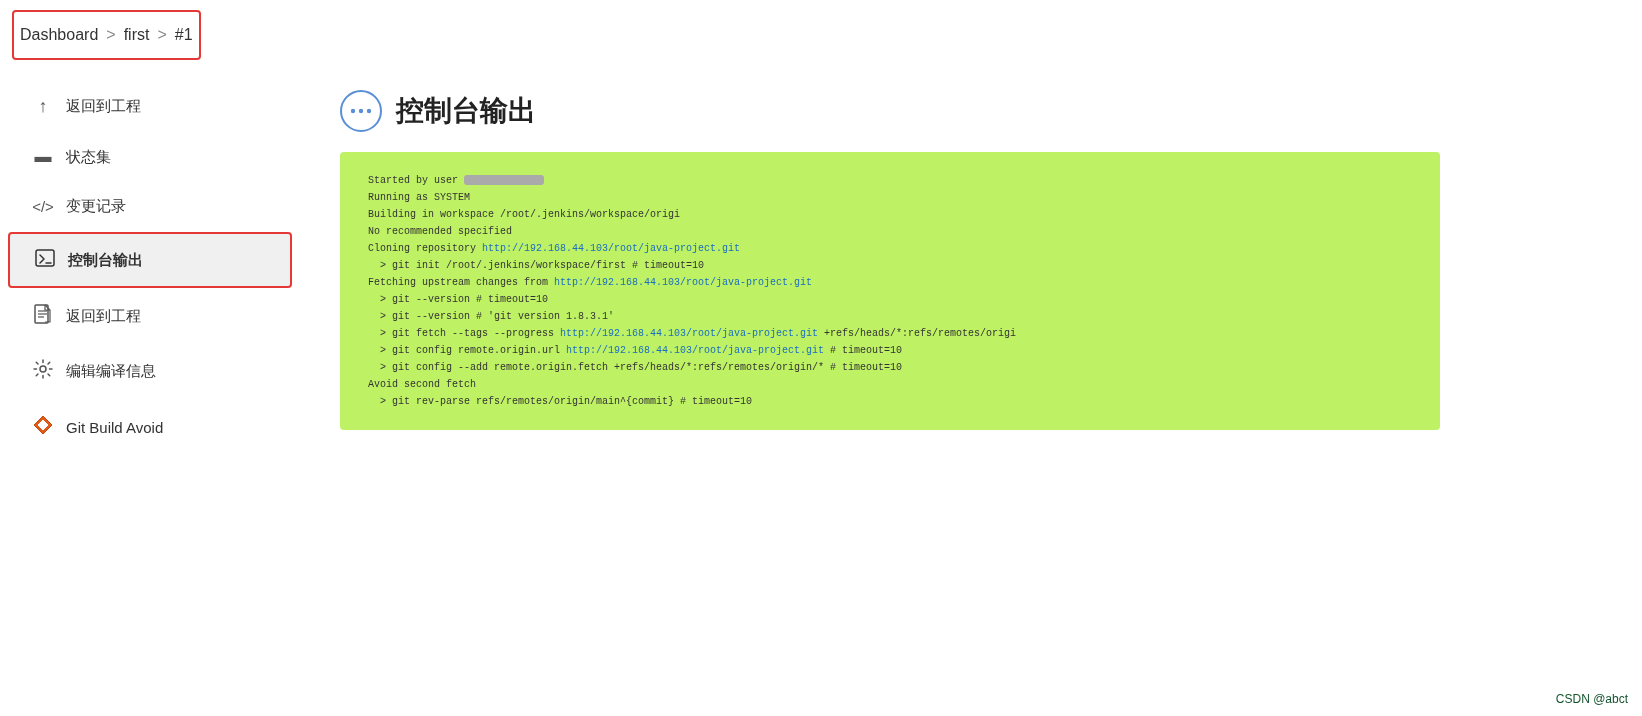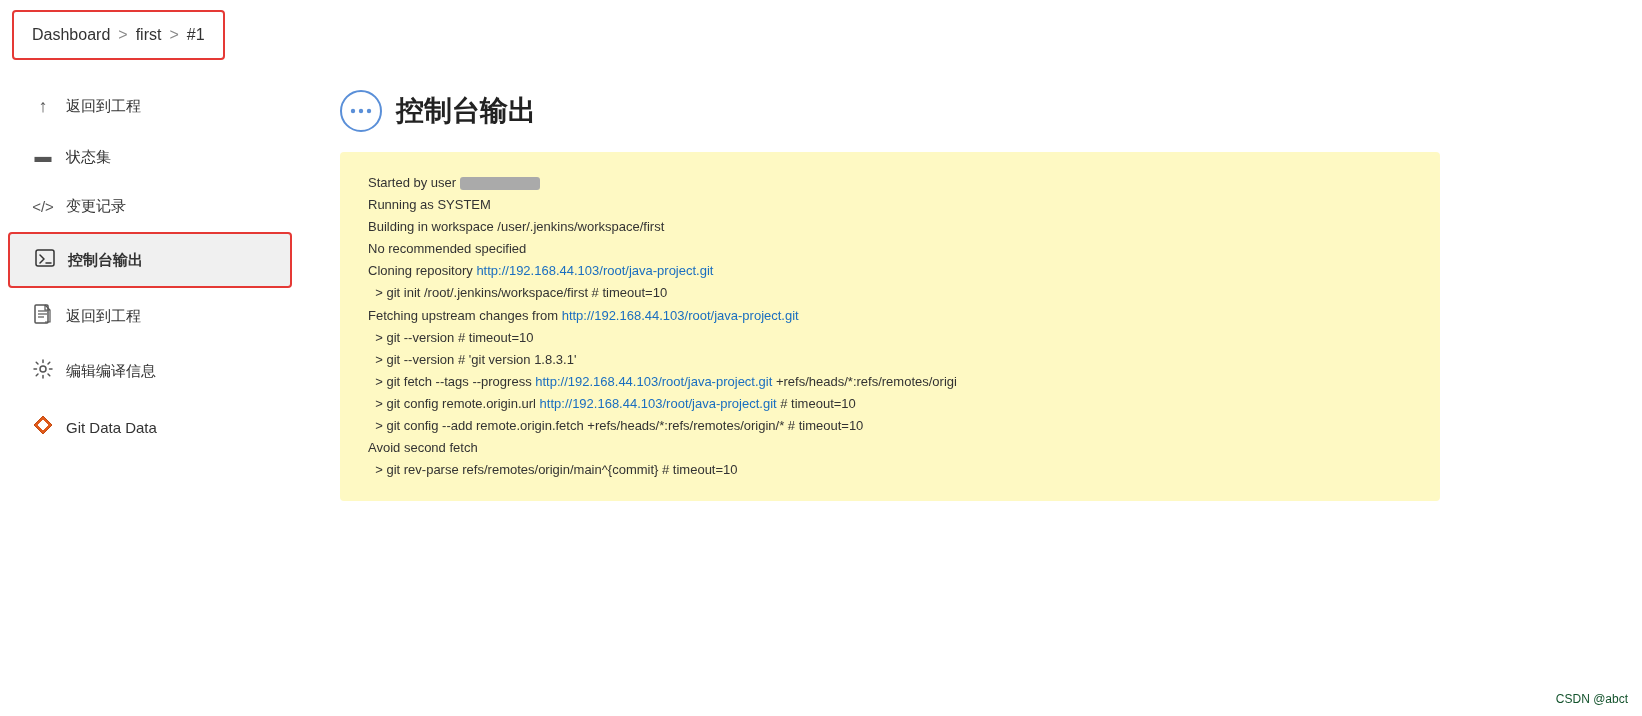--- a/index.html
+++ b/index.html
@@ -7,21 +7,21 @@
       font-family: -apple-system, BlinkMacSystemFont, 'Segoe UI', sans-serif;
       background: #fff;
       color: #333;
       font-size: 15px;
     }
 
     
     .breadcrumb-bar {
       display: flex;
       align-items: center;
-      padding: 14px 18px;
+      padding: 14px 6px;
       border: 2.5px solid #e53935;
       border-radius: 4px;
       margin: 10px 12px 10px 12px;
       width: fit-content;
       gap: 8px;
     }
     .breadcrumb-item {
       font-size: 16px;
       color: #333;
       font-weight: 500;
@@ -100,25 +100,25 @@
       flex-shrink: 0;
     }
     .page-title-text {
       font-size: 28px;
       font-weight: 600;
       color: #222;
     }
 
     
     .console-output {
-      background: #fef9c3;
+      background: #bef264;
       border-radius: 4px;
       padding: 20px 28px;
-      font-family: Liberation Sans, sans-serif;
-      font-size: 13px;
+      font-family: Liberation Mono, monospace;
+      font-size: 10px;
       line-height: 1.7;
       color: #333;
       overflow-x: auto;
       max-width: 1100px;
     }
     .console-line {
       white-space: pre;
       display: block;
     }
     .console-link {
@@ -210,42 +210,42 @@
       <span>编辑编译信息</span>
     </div>
 
     <div class="sidebar-item">
       <span class="sidebar-icon diamond">
         <svg width="22" height="22" viewBox="0 0 22 22" fill="none" xmlns="http://www.w3.org/2000/svg">
           <polygon points="11,2 20,11 11,20 2,11" fill="#e05a1a" stroke="#c44a10" stroke-width="1"></polygon>
           <polygon points="11,5 17,11 11,17 5,11" fill="#fff" stroke="#e05a1a" stroke-width="1"></polygon>
         </svg>
       </span>
-      <span>Git Data Data</span>
+      <span>Git Build Avoid</span>
     </div>
 
   </div>
 
   <div class="main-content">
 
     <div class="page-title-row">
       <div class="title-icon">
         <svg width="22" height="14" viewBox="0 0 22 14" fill="none" xmlns="http://www.w3.org/2000/svg">
           <circle cx="3" cy="7" r="2.2" fill="#5a8fd8"></circle>
           <circle cx="11" cy="7" r="2.2" fill="#5a8fd8"></circle>
           <circle cx="19" cy="7" r="2.2" fill="#5a8fd8"></circle>
         </svg>
       </div>
       <span class="page-title-text">控制台输出</span>
     </div>
 
     <div class="console-output">
       <span class="console-line">Started by user <span class="blurred-text">&nbsp;&nbsp;&nbsp;&nbsp;&nbsp;&nbsp;&nbsp;&nbsp;&nbsp;&nbsp;</span></span>
       <span class="console-line">Running as SYSTEM</span>
-      <span class="console-line">Building in workspace /user/.jenkins/workspace/first</span>
+      <span class="console-line">Building in workspace /root/.jenkins/workspace/origi</span>
       <span class="console-line">No recommended specified</span>
       <span class="console-line">Cloning repository <a class="console-link" href="#">http://192.168.44.103/root/java-project.git</a></span>
       <span class="console-line">  &gt; git init /root/.jenkins/workspace/first # timeout=10</span>
       <span class="console-line">Fetching upstream changes from <a class="console-link" href="#">http://192.168.44.103/root/java-project.git</a></span>
       <span class="console-line">  &gt; git --version # timeout=10</span>
       <span class="console-line">  &gt; git --version # 'git version 1.8.3.1'</span>
       <span class="console-line">  &gt; git fetch --tags --progress <a class="console-link" href="#">http://192.168.44.103/root/java-project.git</a> +refs/heads/*:refs/remotes/origi</span>
       <span class="console-line">  &gt; git config remote.origin.url <a class="console-link" href="#">http://192.168.44.103/root/java-project.git</a> # timeout=10</span>
       <span class="console-line">  &gt; git config --add remote.origin.fetch +refs/heads/*:refs/remotes/origin/* # timeout=10</span>
       <span class="console-line">Avoid second fetch</span>

